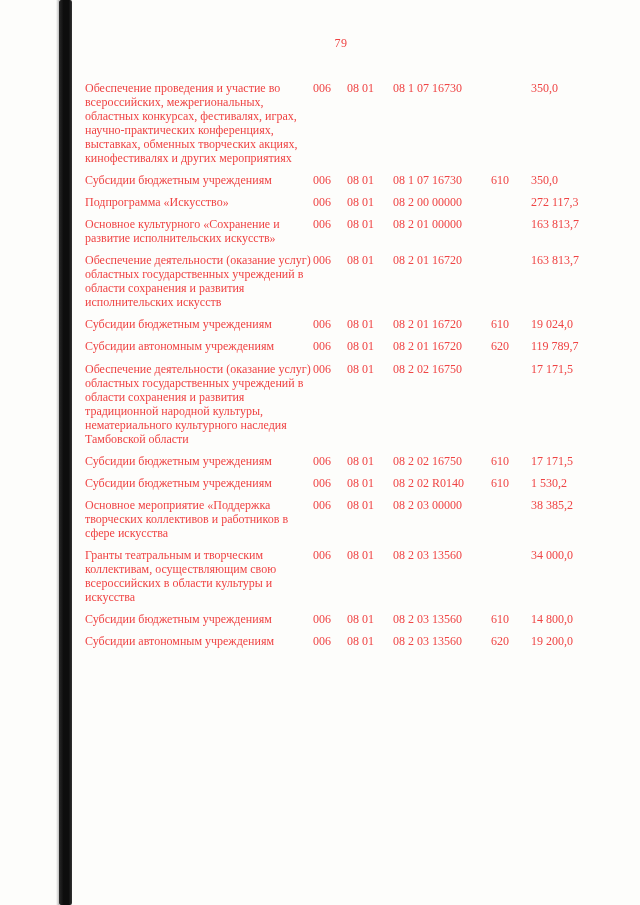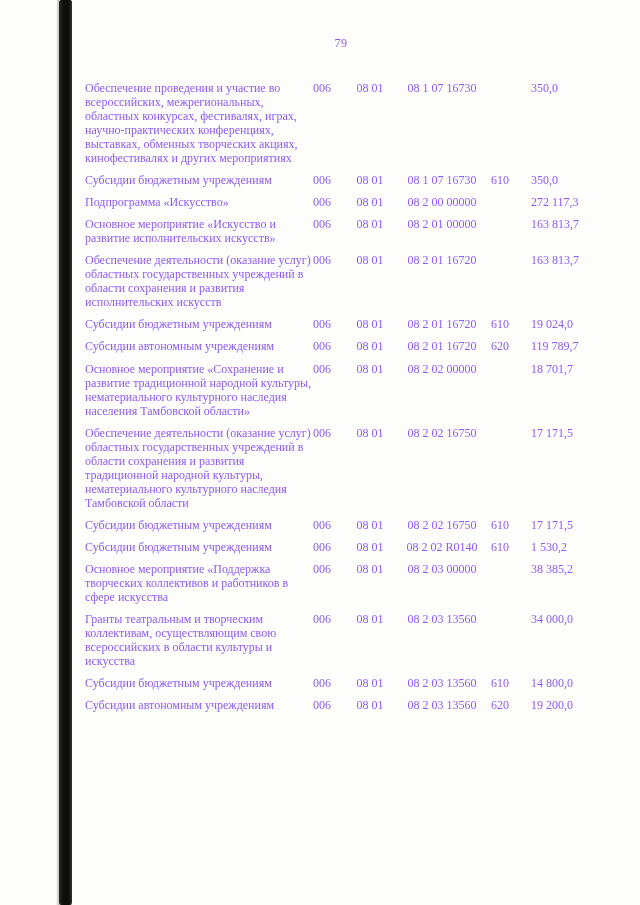--- a/index.html
+++ b/index.html
@@ -7,21 +7,21 @@
     padding: 0;
     background: #e9e9e7;
   }
   .page {
     position: relative;
     width: 640px;
     height: 905px;
     background: #fdfdfb;
     overflow: hidden;
     font-family: "Liberation Serif", "DejaVu Serif", serif;
-    color: #8b5cf6;
+    color: #ef4444;
   }
   
   .binding-bar {
     position: absolute;
     left: 59px;
     top: 0;
     width: 13px;
     height: 905px;
     background: linear-gradient(to right, #2a2a2a 0%, #0d0d0d 35%, #0d0d0d 75%, #333 100%);
     border-radius: 2px;
@@ -55,22 +55,22 @@
   }
   table.budget td {
     vertical-align: top;
     padding: 4px 0 4px 0;
   }
   td.desc {
     width: 228px;
     padding-right: 10px;
   }
   td.c1 { width: 34px; white-space: nowrap; }
-  td.c2 { width: 46px; white-space: nowrap; text-align: center; }
-  td.c3 { width: 98px; white-space: nowrap; text-align: center; }
+  td.c2 { width: 46px; white-space: nowrap; }
+  td.c3 { width: 98px; white-space: nowrap; }
   td.c4 { width: 40px; white-space: nowrap; }
   td.amount {
     white-space: nowrap;
   }
 </style>
 </head>
 <body>
 
 <div class="page">
   <div class="binding-bar"></div>
@@ -96,21 +96,21 @@
   </tr>
           <tr>
     <td class="desc">Подпрограмма «Искусство»</td>
     <td class="c1">006</td>
     <td class="c2">08 01</td>
     <td class="c3">08 2 00 00000</td>
     <td class="c4"></td>
     <td class="amount">272 117,3</td>
   </tr>
           <tr>
-    <td class="desc">Основное мероприятие «Искусство и развитие исполнительских искусств»</td>
+    <td class="desc">Основное культурного «Сохранение и развитие исполнительских искусств»</td>
     <td class="c1">006</td>
     <td class="c2">08 01</td>
     <td class="c3">08 2 01 00000</td>
     <td class="c4"></td>
     <td class="amount">163 813,7</td>
   </tr>
           <tr>
     <td class="desc">Обеспечение деятельности (оказание услуг) областных государственных учреждений в области сохранения и развития исполнительских искусств</td>
     <td class="c1">006</td>
     <td class="c2">08 01</td>
@@ -126,28 +126,20 @@
     <td class="c4">610</td>
     <td class="amount">19 024,0</td>
   </tr>
           <tr>
     <td class="desc">Субсидии автономным учреждениям</td>
     <td class="c1">006</td>
     <td class="c2">08 01</td>
     <td class="c3">08 2 01 16720</td>
     <td class="c4">620</td>
     <td class="amount">119 789,7</td>
-  </tr>
-          <tr>
-    <td class="desc">Основное мероприятие «Сохранение и развитие традиционной народной культуры, нематериального культурного наследия населения Тамбовской области»</td>
-    <td class="c1">006</td>
-    <td class="c2">08 01</td>
-    <td class="c3">08 2 02 00000</td>
-    <td class="c4"></td>
-    <td class="amount">18 701,7</td>
   </tr>
           <tr>
     <td class="desc">Обеспечение деятельности (оказание услуг) областных государственных учреждений в области сохранения и развития традиционной народной культуры, нематериального культурного наследия Тамбовской области</td>
     <td class="c1">006</td>
     <td class="c2">08 01</td>
     <td class="c3">08 2 02 16750</td>
     <td class="c4"></td>
     <td class="amount">17 171,5</td>
   </tr>
           <tr>

